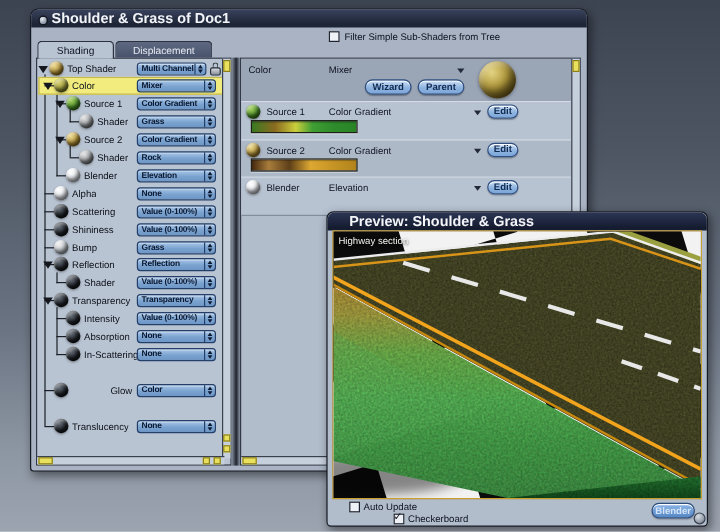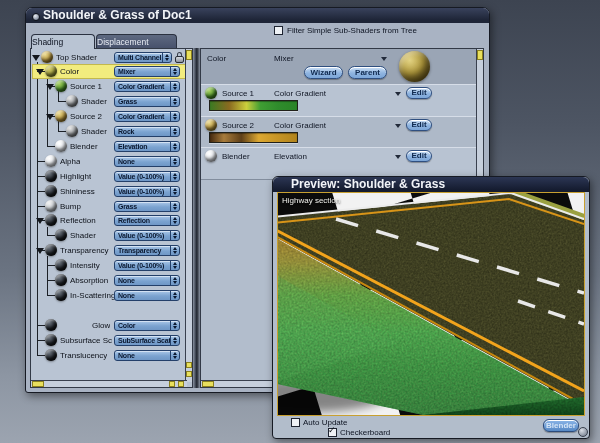--- a/index.html
+++ b/index.html
@@ -13,21 +13,21 @@
             background:linear-gradient(180deg,#39425c,#1e2537 80%);color:#f2f4f8;
             font-size:12px;font-weight:bold;line-height:15px;}
   .titlebar .ttl{position:absolute;left:17px;top:0;white-space:nowrap;}
   .widget{position:absolute;left:6px;top:5px;width:6px;height:6px;border-radius:50%;
           background:radial-gradient(circle at 35% 30%,#e8ecf2,#8a93a4 70%,#5a6272);border:1px solid #11151d;}
   .filter-row{position:absolute;left:213px;top:18px;height:9px;display:flex;align-items:center;gap:4px;padding-left:35px;}
   .cb{width:7px;height:7px;background:#eef1f5;border:1px solid #1d2330;position:relative;flex:0 0 auto;}
   .cb.on::after{content:"✓";position:absolute;left:-1px;top:-4px;font-size:9px;font-weight:bold;color:#0c1018;}
   .cb-label{font-size:8px;color:#0c1220;white-space:nowrap;}
   .tab{position:absolute;top:26px;height:14px;border:1px solid #2a3140;border-bottom:none;
-       border-radius:4px 4px 0 0;font-size:8.5px;line-height:14px;}
+       border-radius:4px 4px 0 0;font-size:8.5px;line-height:14px;text-align:center;}
   #tab-shading{left:5px;width:62px;background:#b9c4d3;color:#0c1220;z-index:2;}
   #tab-displacement{left:70px;width:79px;background:linear-gradient(180deg,#5e6981,#46506a);color:#e8ecf4;}
   .panel{position:absolute;top:40px;height:340px;background:#b9c4d3;border:1px solid #323946;box-sizing:border-box;}
   #tree-panel{left:4px;width:163px;}
   #detail-panel{left:174px;width:284px;background:#b2bdcc;}
   #panel-divider{position:absolute;left:167px;top:40px;width:7px;height:340px;
                  background:linear-gradient(90deg,#8a93a2,#3a414e 40%,#20252e 55%,#8a93a2);}
   
   #tree-rows{position:absolute;left:0;top:0;right:7px;bottom:8px;overflow:hidden;}
   .trow{position:absolute;left:1px;width:155px;height:15px;}
@@ -223,21 +223,21 @@
             <span class="dlbl">None</span>
             <span class="darr">
               <i class="up"></i>
               <i class="dn"></i>
             </span>
           </div>
         </div>
         <div class="trow" style="top: 119.7px;">
           <i class="stub" style="left: 5px;"></i>
           <i class="sphere s-black" style="left: 13px;"></i>
-          <span class="tlabel" style="left: 28px;">Highlight</span>
+          <span class="tlabel" style="left: 28px;">Scattering</span>
           <div class="dd" style="left: 82px; width: 66px;">
             <span class="dlbl">Value (0-100%)</span>
             <span class="darr">
               <i class="up"></i>
               <i class="dn"></i>
             </span>
           </div>
         </div>
         <div class="trow" style="top: 134.6px;">
           <i class="stub" style="left: 5px;"></i>
@@ -336,32 +336,20 @@
               <i class="dn"></i>
             </span>
           </div>
         </div>
         <div class="trow" style="top: 268.7px;">
           <i class="stub" style="left: 5px;"></i>
           <i class="sphere s-black" style="left: 13px;"></i>
           <span class="tlabel" style="left: 28px; margin-left: 32px;">Glow</span>
           <div class="dd" style="left: 82px; width: 66px;">
             <span class="dlbl">Color</span>
-            <span class="darr">
-              <i class="up"></i>
-              <i class="dn"></i>
-            </span>
-          </div>
-        </div>
-        <div class="trow" style="top: 283.6px;">
-          <i class="stub" style="left: 5px;"></i>
-          <i class="sphere s-black" style="left: 13px;"></i>
-          <span class="tlabel" style="left: 28px;">Subsurface Sc</span>
-          <div class="dd" style="left: 82px; width: 66px;">
-            <span class="dlbl">SubSurface Scattering</span>
             <span class="darr">
               <i class="up"></i>
               <i class="dn"></i>
             </span>
           </div>
         </div>
         <div class="trow" style="top: 298.5px;">
           <i class="stub" style="left: 5px;"></i>
           <i class="sphere s-black" style="left: 13px;"></i>
           <span class="tlabel" style="left: 28px;">Translucency</span>

